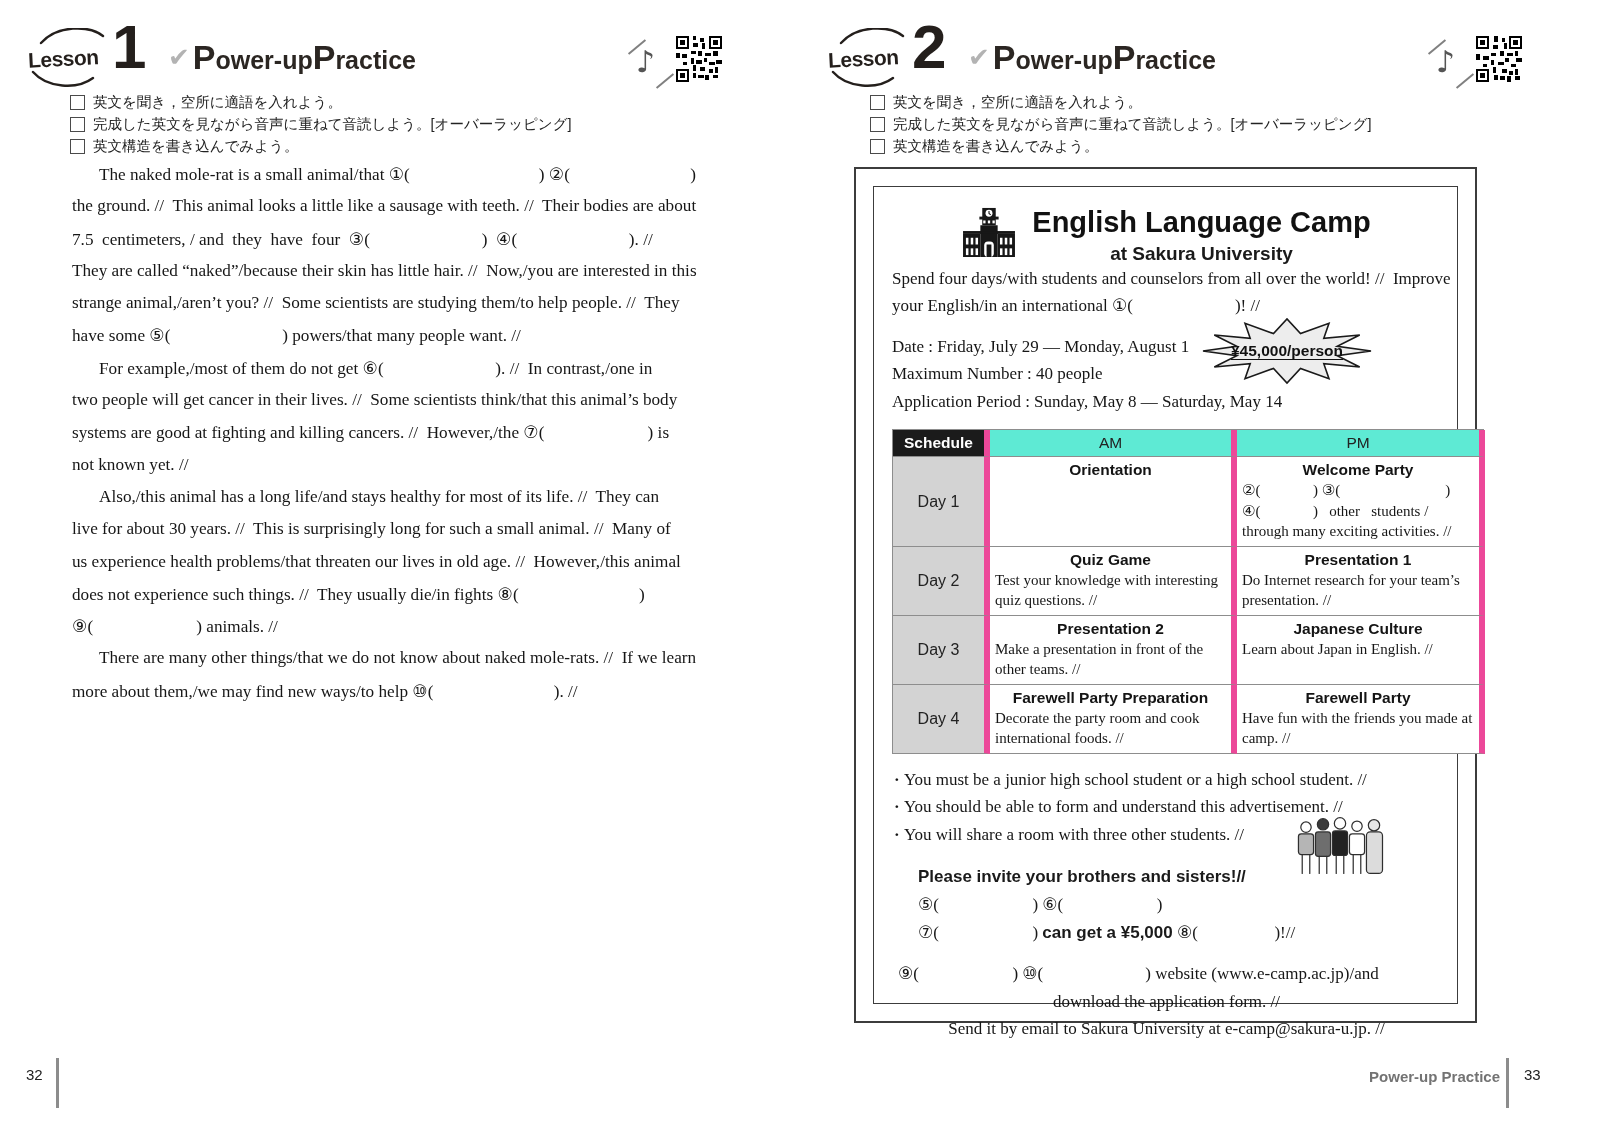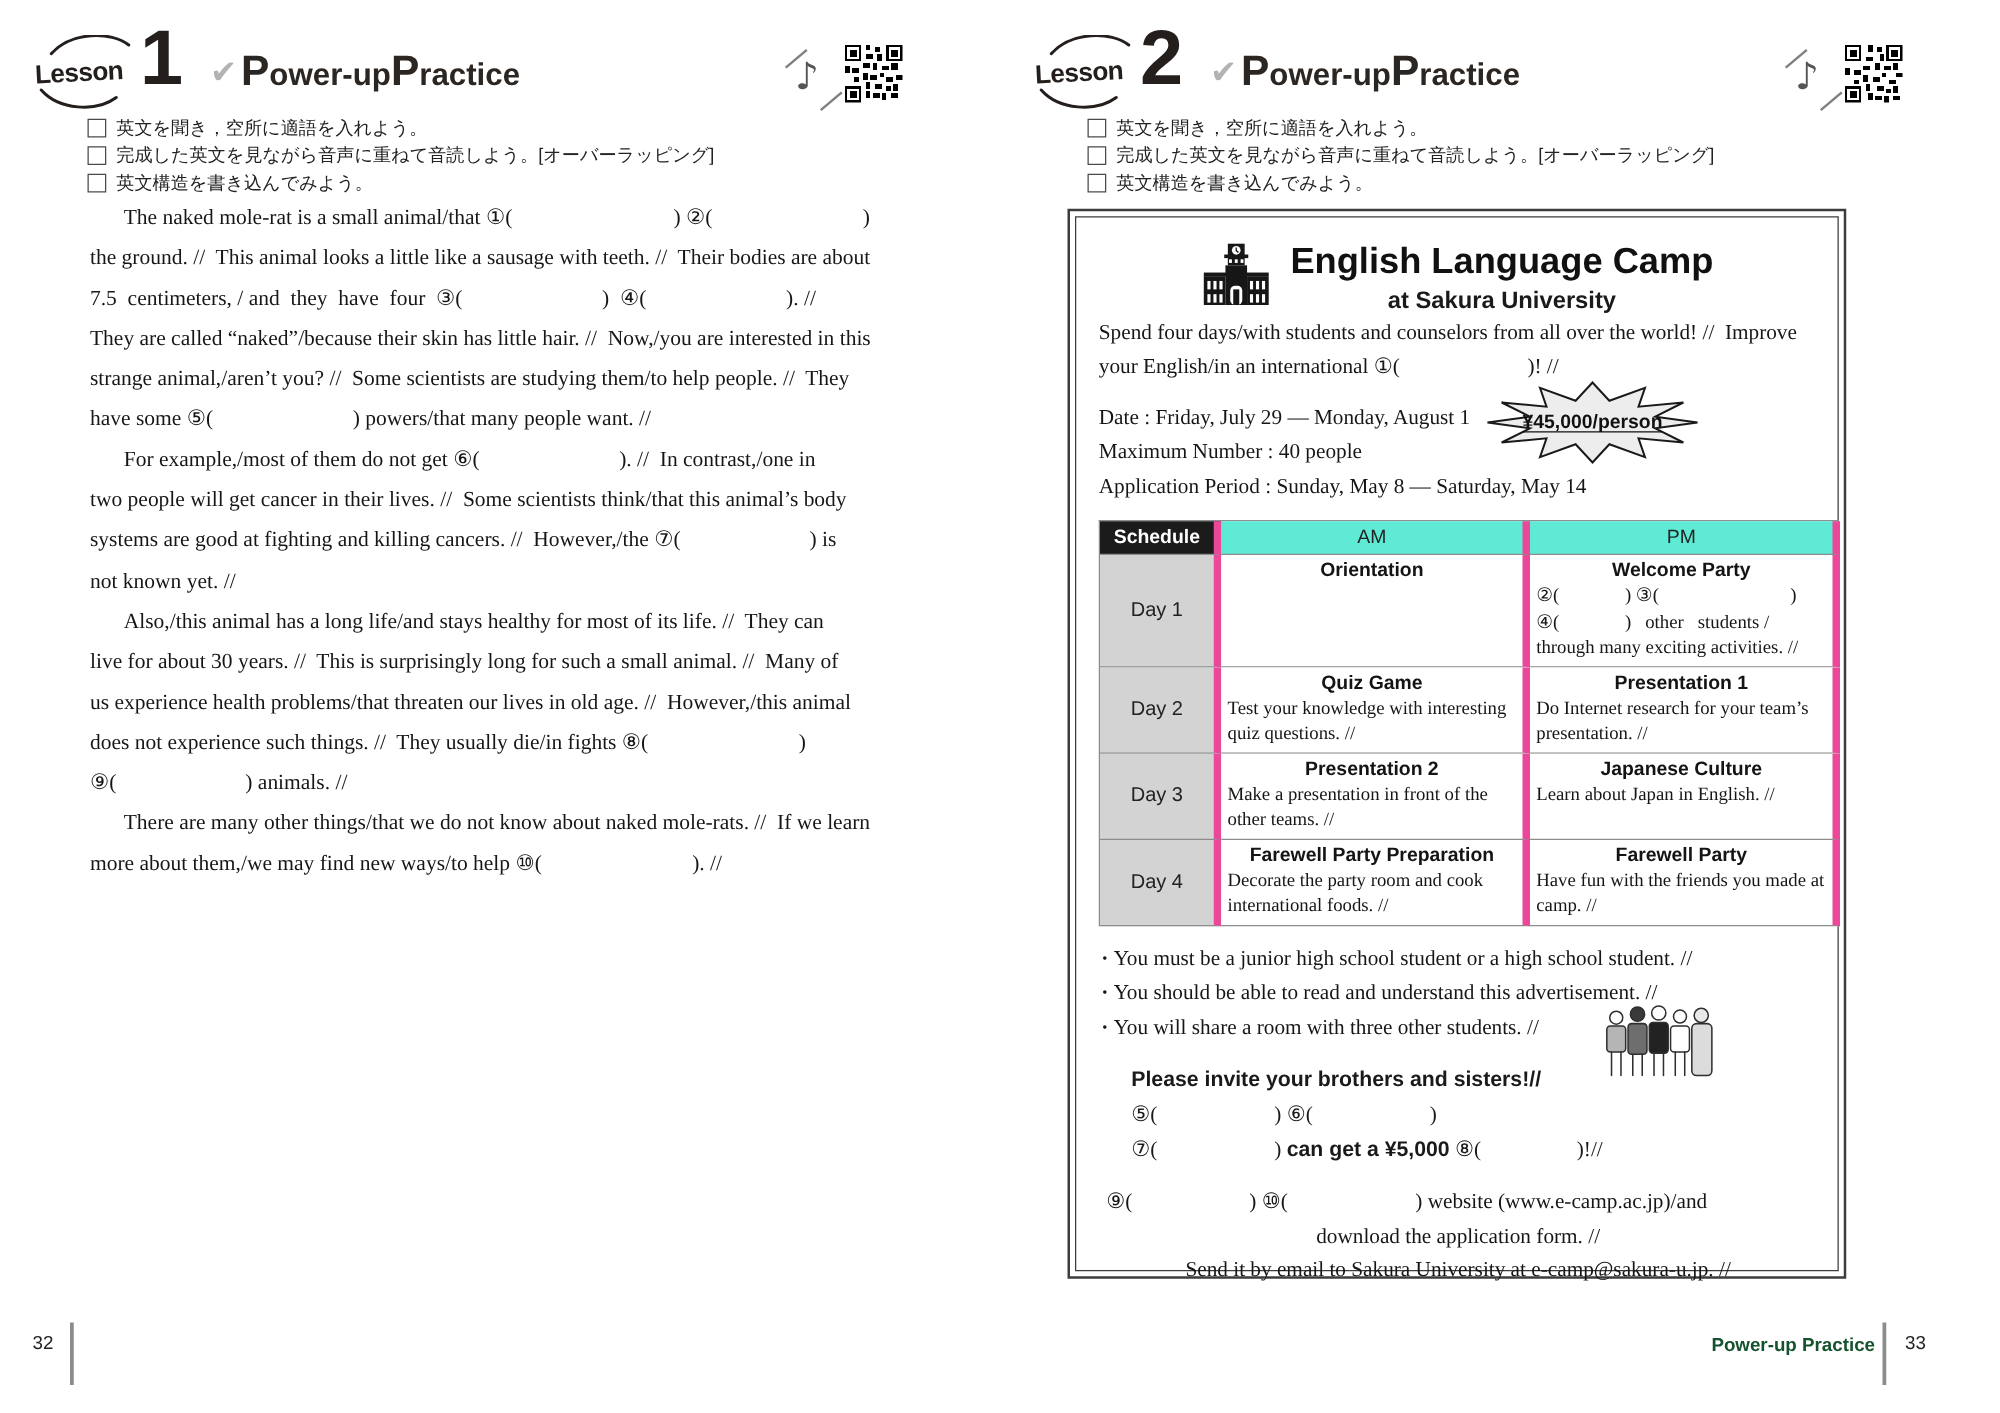--- a/index.html
+++ b/index.html
@@ -34,24 +34,24 @@
 
   
   .body-text { position:absolute; left:72px; top:164px; width:660px; }
   .tline { white-space:pre; height:32.3px; font-size:17.2px; color:#161616; }
   .para .tline:first-child { text-indent:27px; }
 
   
   .pgnum { position:absolute; top:1066px; font-family:"Liberation Sans","DejaVu Sans",sans-serif; font-size:15px; color:#222; }
   .pgbar { position:absolute; top:1058px; width:3px; height:50px; background:#8c8c8c; }
   .footer-label { position:absolute; top:1068px; right:100px; font-family:"Liberation Sans","DejaVu Sans",sans-serif;
-                  font-weight:700; font-size:15px; color:#14532d; }
-
-  
-  .flyer { position:absolute; left:54px; top:167px; width:623px; height:856px; border:2px solid #3c3c3c; padding:4px; background:#fff; }
+                  font-weight:700; font-size:15px; color:#737373; }
+
+  
+  .flyer { position:absolute; left:54px; top:167px; width:623px; height:856px; border:2px solid #3c3c3c; padding:17px; background:#fff; }
   .flyer-inner { width:100%; height:100%; border:1px solid #3c3c3c; position:relative; padding:16px 14px 0 16px; }
   .camp-head { display:flex; justify-content:center; align-items:flex-start; gap:16px; margin-top:4px; }
   .camp-title { font-family:"Liberation Sans","DejaVu Sans",sans-serif; font-weight:800; font-size:29px; color:#111; line-height:1.1; }
   .camp-sub { font-family:"Liberation Sans","DejaVu Sans",sans-serif; font-weight:700; font-size:19px; text-align:center; margin-top:4px; }
   .fline { white-space:pre; font-size:17px; line-height:27.5px; color:#161616; }
   .intro { padding-left:2px; }
   .info { margin-top:13px; padding-left:2px; }
   .starburst { position:absolute; left:328px; top:130px; width:170px; height:68px; }
   .badge-text { position:absolute; inset:0; display:flex; align-items:center; justify-content:center;
                 font-family:"Liberation Sans","DejaVu Sans",sans-serif; font-weight:700; font-size:15.5px; color:#111;
@@ -321,21 +321,21 @@
             <div class="cell slot-cell">
               <div class="slot-title">Farewell Party</div>
               <div class="slot-body">Have fun with the friends you made at camp. //</div>
             </div>
           </div>
           </div>
       </div>
 
       <div class="bullets">
           <div class="bullet">You must be a junior high school student or a high school student. //</div>
-          <div class="bullet">You should be able to read and understand this advertisement. //</div>
+          <div class="bullet">You should be able to form and understand this advertisement. //</div>
           <div class="bullet">You will share a room with three other students. //</div>
         </div>
 
       <div class="invite">
         <div class="invite-head">Please invite your brothers and sisters!//</div>
         <div class="iline">⑤(                      ) ⑥(                      )</div>
         <div class="iline"><span>⑦(                      ) </span><span class="ib">can get a ¥5,000</span><span> ⑧(                  )!//</span></div>
       </div>
 
       <div class="group-illust">

